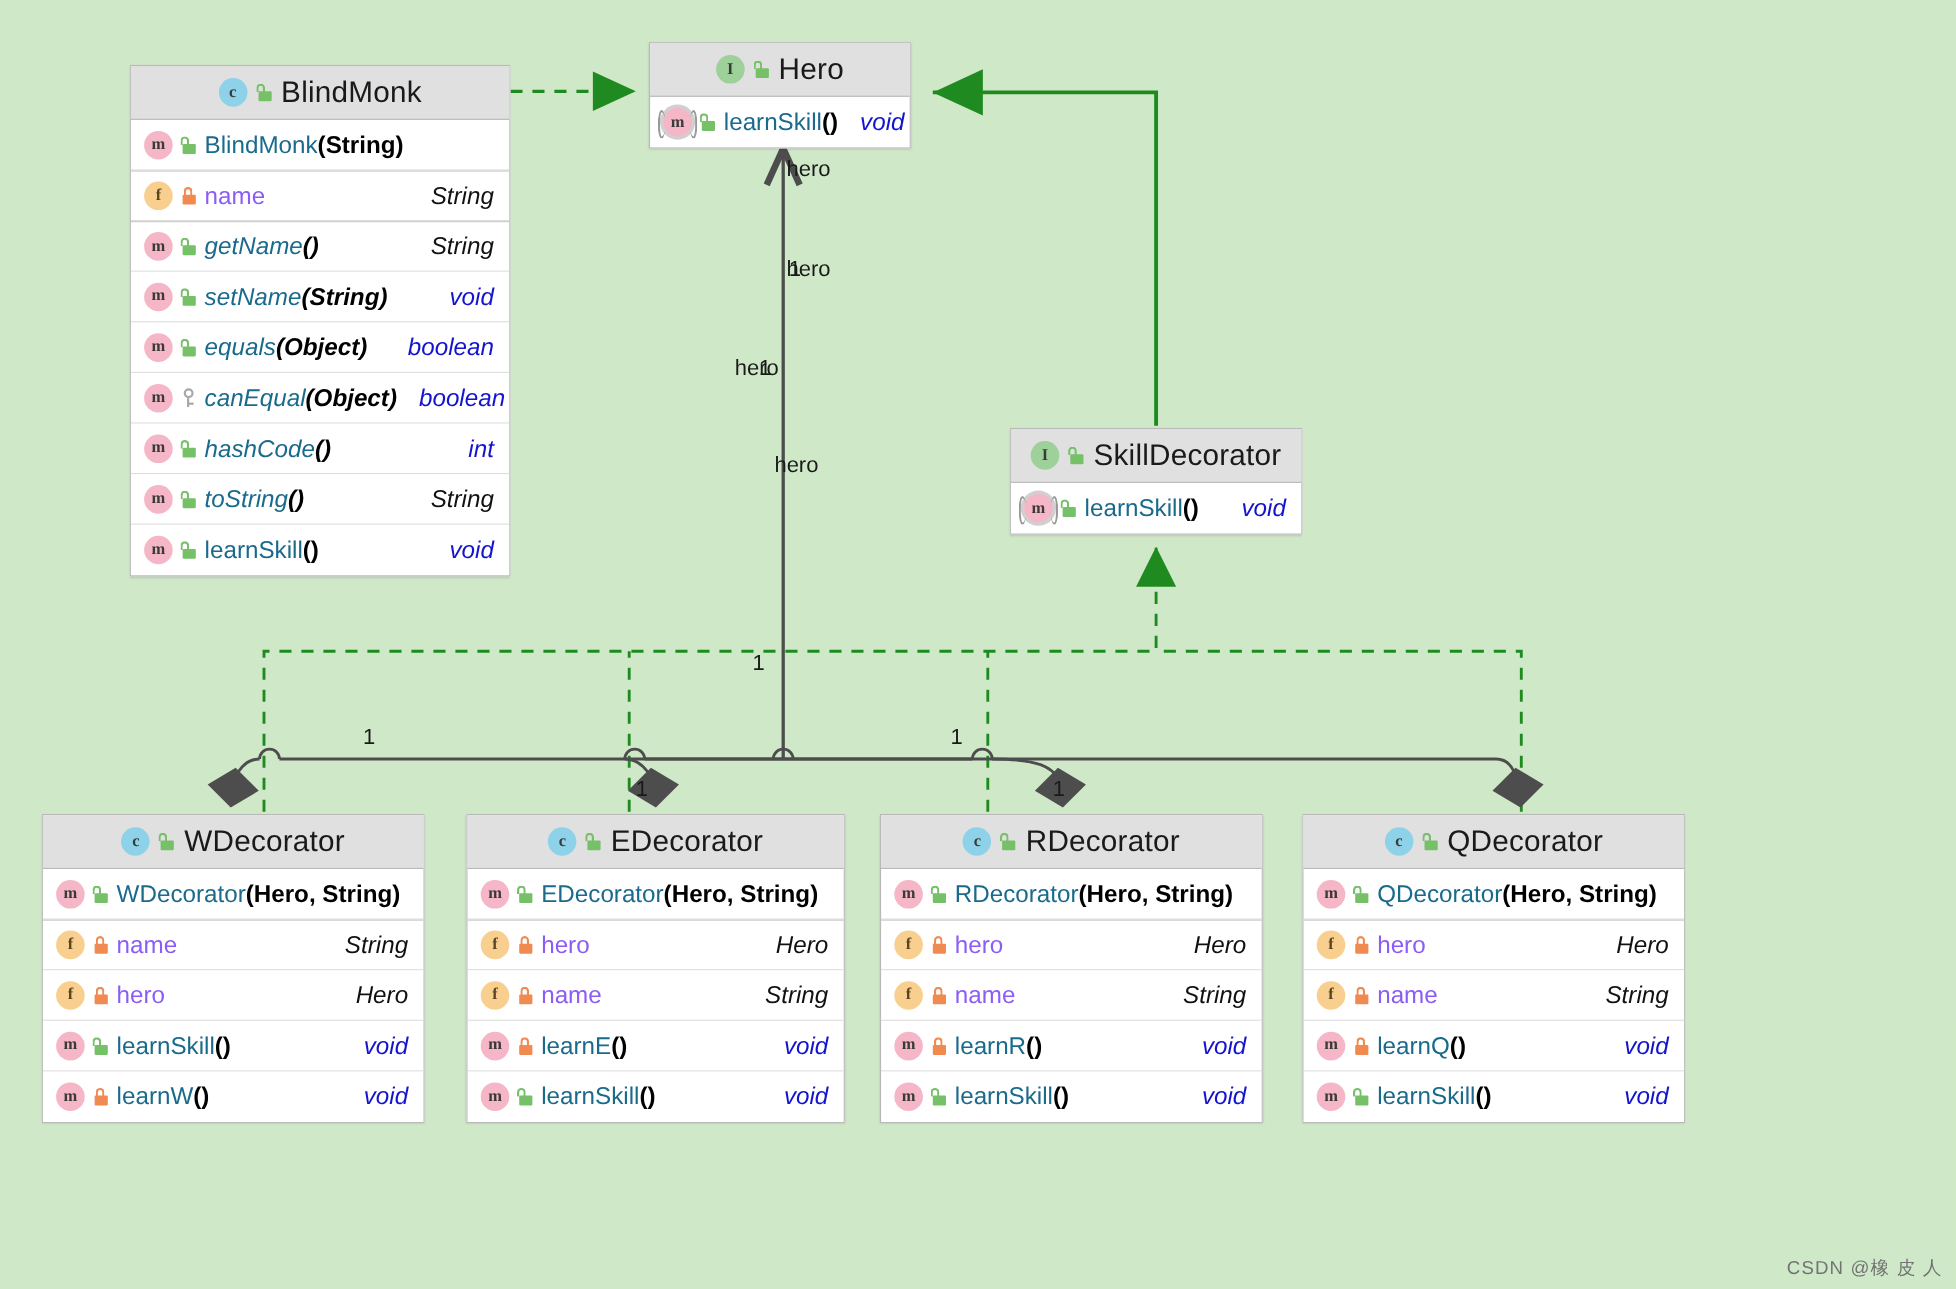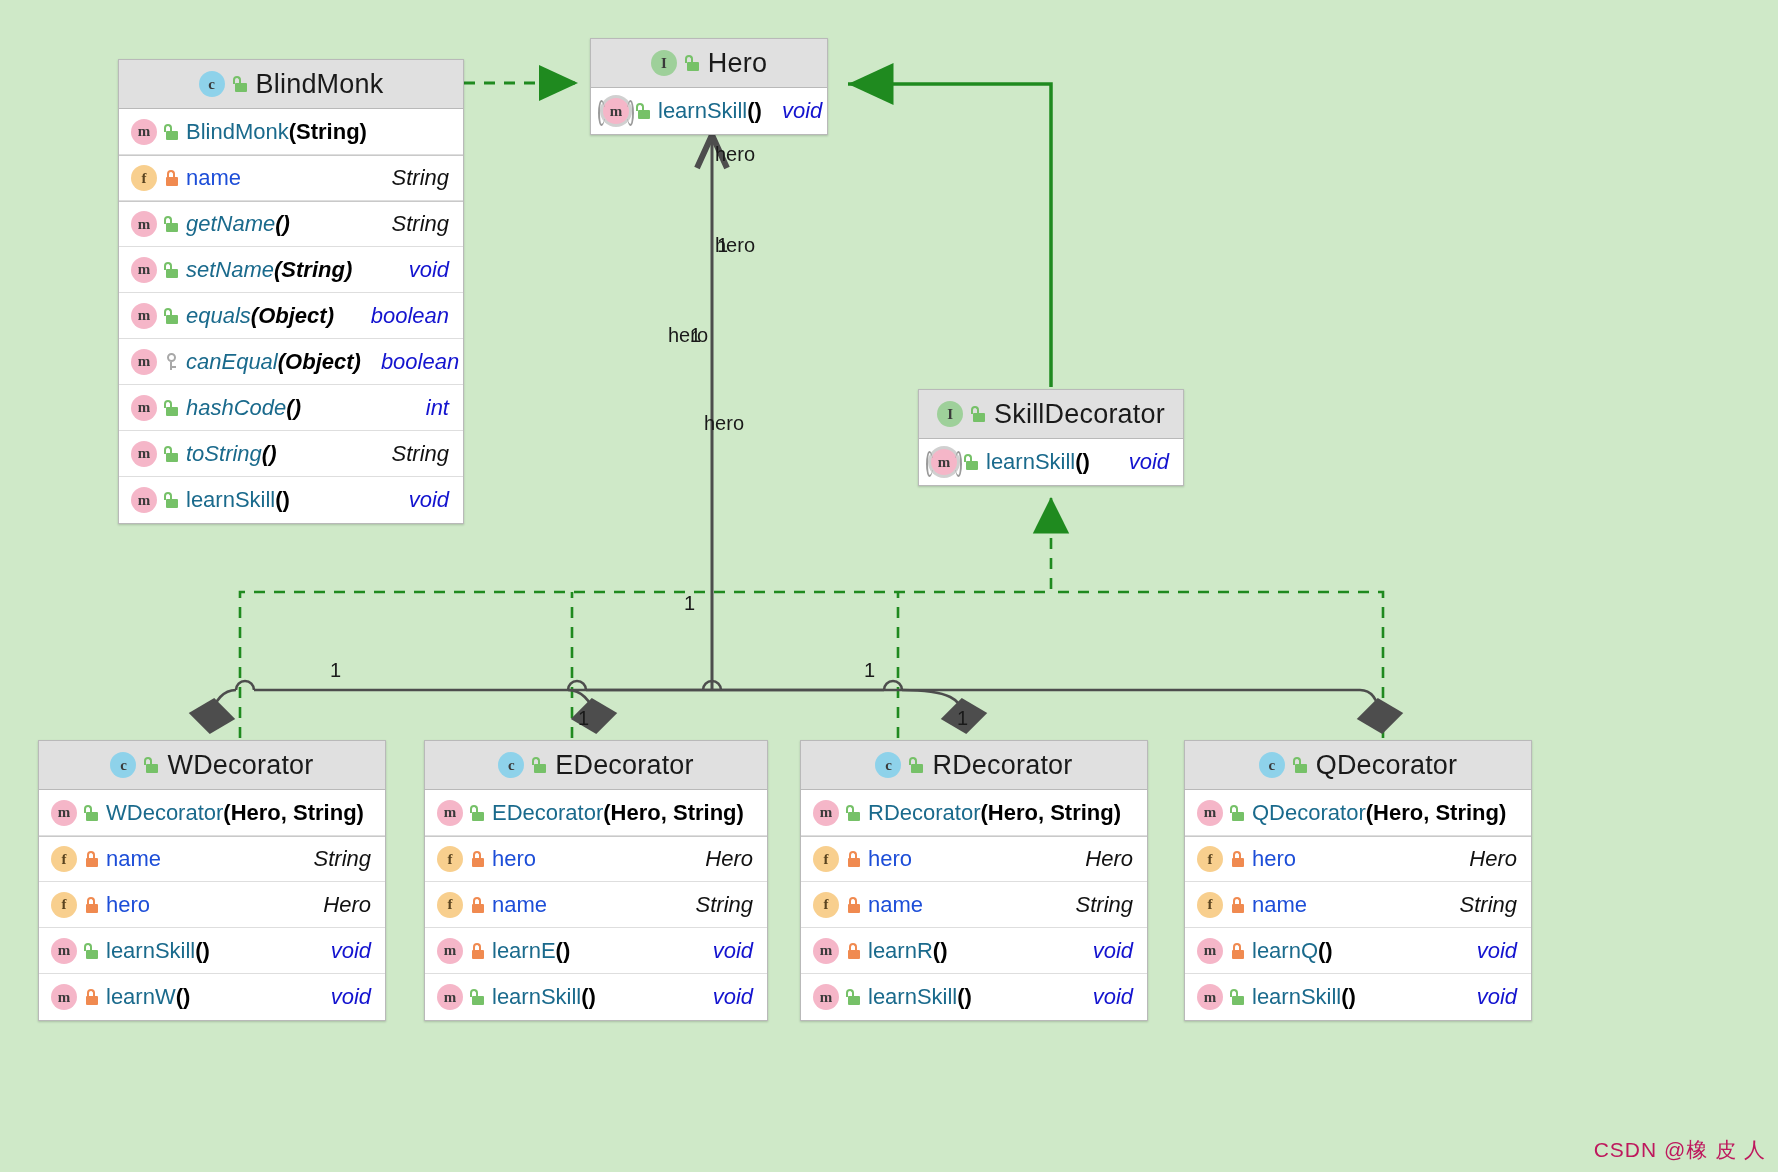--- a/index.html
+++ b/index.html
@@ -40,21 +40,21 @@
     gap:7px;
   }
   .member:last-child{border-bottom:none;}
   .member.sep-top{border-top:1px solid #c9c9c9;}
   .member .mname{flex:0 0 auto;white-space:nowrap;}
   .member .spacer{flex:1 1 auto;min-width:6px;}
   .member .mtype{flex:0 0 auto;white-space:nowrap;font-style:italic;}
 
   
   .t-method{color:#1a6a8c;}
-  .t-field{color:#1d4ed8;}
+  .t-field{color:#8b5cf6;}
   .t-sig{color:#000;font-weight:bold;}
   .t-prim{color:#1414cf;}
   .t-ref{color:#111;}
   .ital{font-style:italic;}
 
   
   .ic{flex:0 0 auto;display:inline-block;position:relative;}
   .badge{
     width:26px;height:26px;border-radius:50%;
     display:flex;align-items:center;justify-content:center;
@@ -84,21 +84,21 @@
   .key .ring{position:absolute;top:0;left:3px;width:9px;height:9px;border:2px solid #a8a8a8;border-radius:50%;box-sizing:border-box;}
   .key .stem{position:absolute;top:9px;left:6px;width:2px;height:8px;background:#a8a8a8;}
   .key .tooth{position:absolute;top:13px;left:6px;width:6px;height:2px;background:#a8a8a8;}
 
   .edge-label{
     position:absolute;font-size:20px;color:#1a1a1a;white-space:nowrap;
   }
   .mult-label{position:absolute;font-size:20px;color:#1a1a1a;}
   .watermark{
     position:absolute;right:12px;bottom:8px;
-    font-size:21px;color:#be185d;letter-spacing:1px;
+    font-size:17px;color:#737373;letter-spacing:1px;
   }
 </style>
 </head>
 <body>
 
 <div id="canvas">
 
   <svg class="edges" viewBox="0 0 1778 1172">
     <defs>
       <marker id="openArrowG" markerWidth="16" markerHeight="16" refX="13" refY="6" orient="auto">

